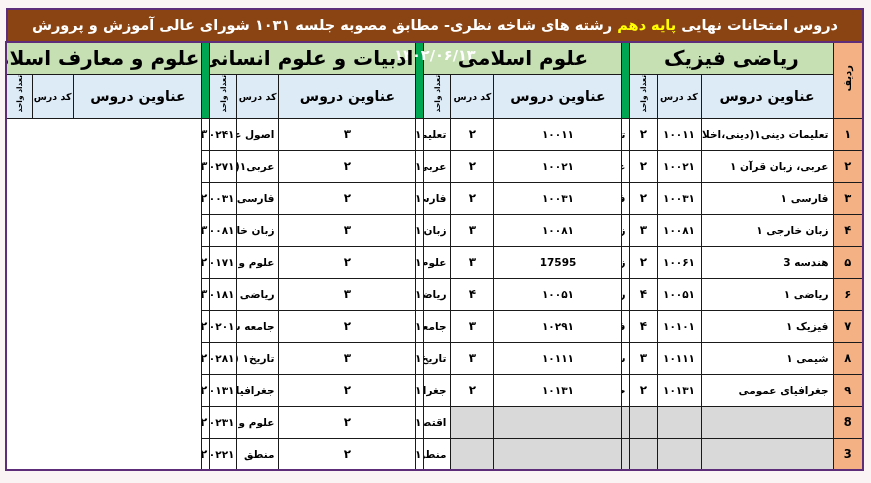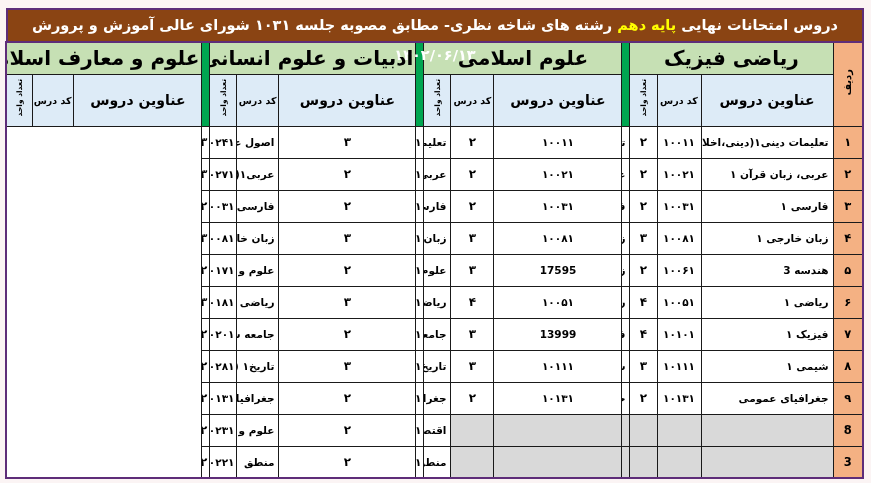--- a/index.html
+++ b/index.html
@@ -38,21 +38,21 @@
   th,td{
     border:1px solid var(--cell-border);
     padding:0 2px;
     overflow:hidden;
     white-space:nowrap;
   }
   .ghead{
     background:var(--group-header-bg);
     font-size:20px; height:32px; text-align:center;
   }
-  .shead{background:var(--subheader-bg); height:52px; text-align:center;}
+  .shead{background:var(--subheader-bg); height:44px; text-align:center;}
   .shead.name{font-size:14px;}
   .shead.code{font-size:9.5px;}
   .shead.units{padding:0;}
   .radif{background:var(--row-index-bg); text-align:center;}
   .radif.num{font-size:11.5px;}
   .vert{
     display:inline-block;
     writing-mode:vertical-rl;
     transform:rotate(180deg);
     line-height:1.05;
@@ -213,21 +213,21 @@
           <td class="cname">ریاضی و آمار ۱</td>
           <td class="ccode">۱۰۱۸۱</td>
           <td class="cunits">۳</td>
         </tr>
         <tr>
           <td class="radif num">۷</td>
           <td class="cname">فیزیک ۱</td>
           <td class="ccode">۱۰۱۰۱</td>
           <td class="cunits">۴</td>
           <td class="cname">فیزیک ۱</td>
-          <td class="ccode">13999</td>
+          <td class="ccode">۱۰۲۹۱</td>
           <td class="cunits">۳</td>
           <td class="cname">جامعه شناسی ۱</td>
           <td class="ccode">۱۰۲۰۱</td>
           <td class="cunits">۲</td>
           <td class="cname">جامعه شناسی</td>
           <td class="ccode">۱۰۲۰۱</td>
           <td class="cunits">۲</td>
         </tr>
         <tr>
           <td class="radif num">۸</td>

